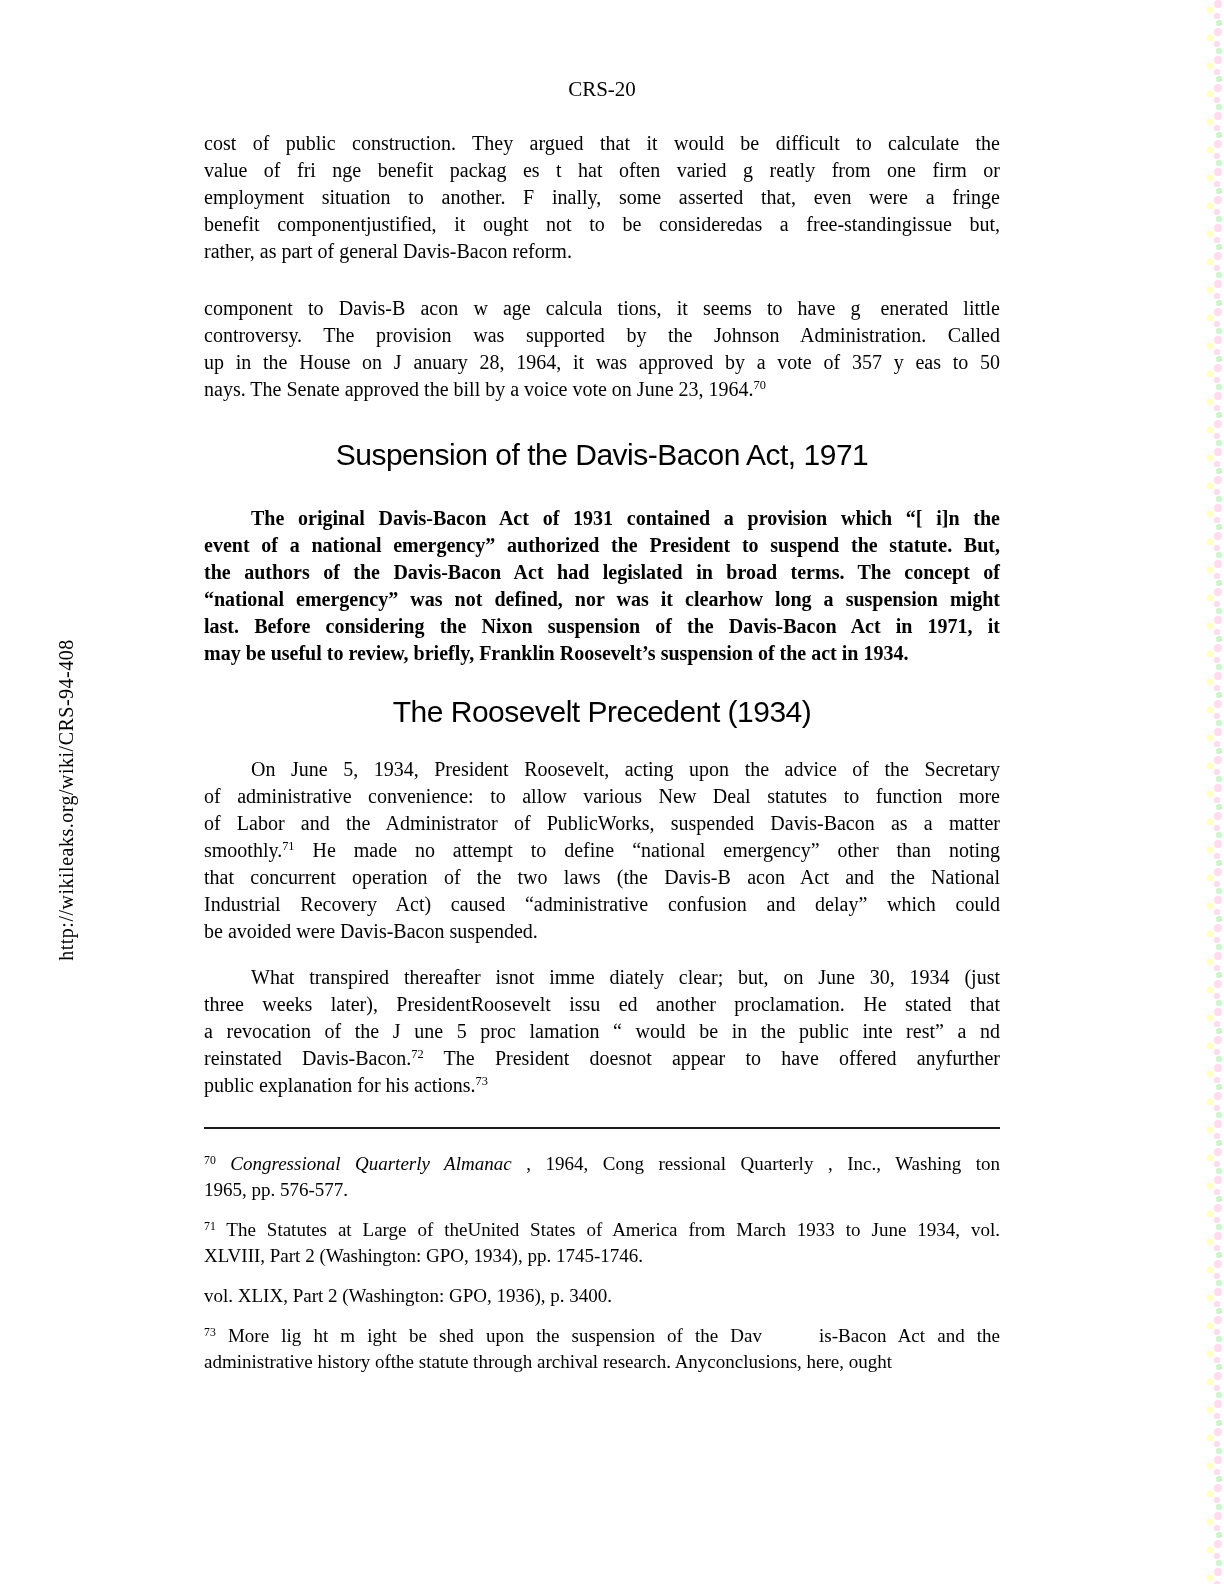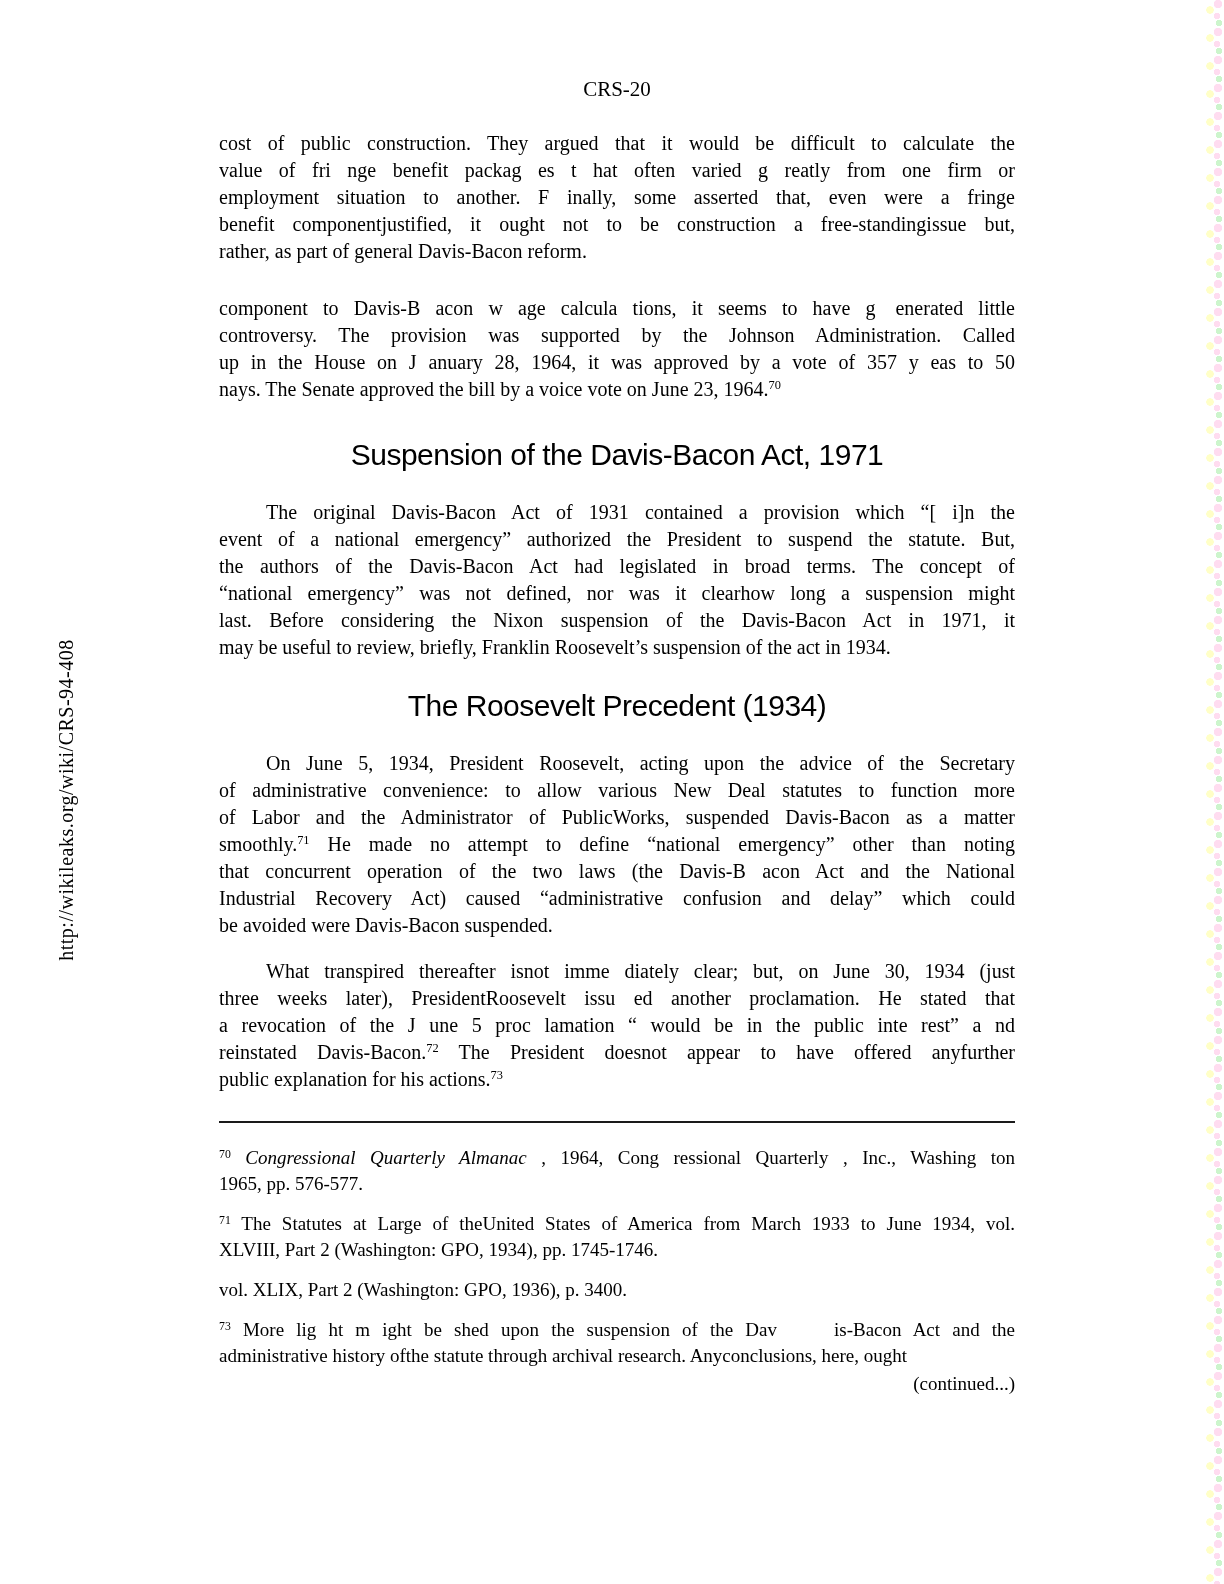--- a/index.html
+++ b/index.html
@@ -31,21 +31,21 @@
     position: absolute;
     left: 66px;
     top: 800px;
     transform: translate(-50%, -50%) rotate(-90deg);
     white-space: nowrap;
     font-size: 20px;
     letter-spacing: 0.5px;
   }
   .content {
     position: absolute;
-    left: 219px;
+    left: 204px;
     top: 0;
     width: 796px;
   }
   .page-header {
     margin-top: 76px;
     text-align: center;
     font-size: 21px;
     line-height: 27px;
   }
   .para { font-size: 20px; line-height: 27px; }
@@ -59,21 +59,21 @@
   .p2 { margin-top: 30px; }
   .h1 {
     margin: 32px 0 0 0;
     font-family: "Liberation Sans", "DejaVu Sans", sans-serif;
     font-weight: normal;
     font-size: 30px;
     line-height: 40px;
     text-align: center;
     letter-spacing: -0.5px;
   }
-  .p3 { margin-top: 24px; }
+  .p3 { margin-top: 30px; font-weight: bold; }
   .h2 {
     margin: 28px 0 0 0;
     font-family: "Liberation Sans", "DejaVu Sans", sans-serif;
     font-weight: normal;
     font-size: 30px;
     line-height: 34px;
     text-align: center;
     letter-spacing: -0.5px;
   }
   .p4 { margin-top: 27px; }
@@ -108,21 +108,21 @@
   <div class="sidebar-url">http://wikileaks.org/wiki/CRS-94-408</div>
 
   <div class="content">
 
     <div class="page-header">CRS-20</div>
 
     <div class="para p1">
         <div class="line">cost of public construction.  They argued that it would be difficult to calculate the</div>
         <div class="line">value of fri nge benefit packag es t hat often varied g reatly from one firm or</div>
         <div class="line">employment situation to another.  F inally, some asserted that, even were a fringe</div>
-        <div class="line">benefit componentjustified, it ought not to be construction a free-standingissue but,</div>
+        <div class="line">benefit componentjustified, it ought not to be consideredas a free-standingissue but,</div>
         <div class="line last">rather, as part of general Davis-Bacon reform.</div>
       </div>
 
     <div class="para p2">
         <div class="line">component to Davis-B acon w age calcula tions, it seems to have g enerated little</div>
         <div class="line">controversy.  The provision was supported by the Johnson Administration.  Called</div>
         <div class="line">up in the House on J anuary 28, 1964, it was approved by a vote of 357 y eas to 50</div>
         <div class="line last">nays.  The Senate approved the bill by a voice vote on June 23, 1964.<sup>70</sup></div>
       </div>
 
@@ -168,17 +168,16 @@
           <div class="line"><sup>71</sup>  The Statutes at Large of theUnited States of America from March 1933 to June 1934, vol.</div>
           <div class="line last">XLVIII,  Part 2 (Washington: GPO, 1934), pp. 1745-1746.</div>
         </div>
       <div class="footnote">
           <div class="line last">vol. XLIX, Part 2 (Washington: GPO, 1936), p. 3400.</div>
         </div>
       <div class="footnote">
           <div class="line"><sup>73</sup>  More lig ht m ight be shed upon the suspension of the Dav   is-Bacon  Act  and the</div>
           <div class="line last">administrative history ofthe statute through archival research.  Anyconclusions, here, ought</div>
         </div>
-      <div class="continued">(continued...)</div>
     </div>
 
   </div>
 </div>
 
 </body></html>

